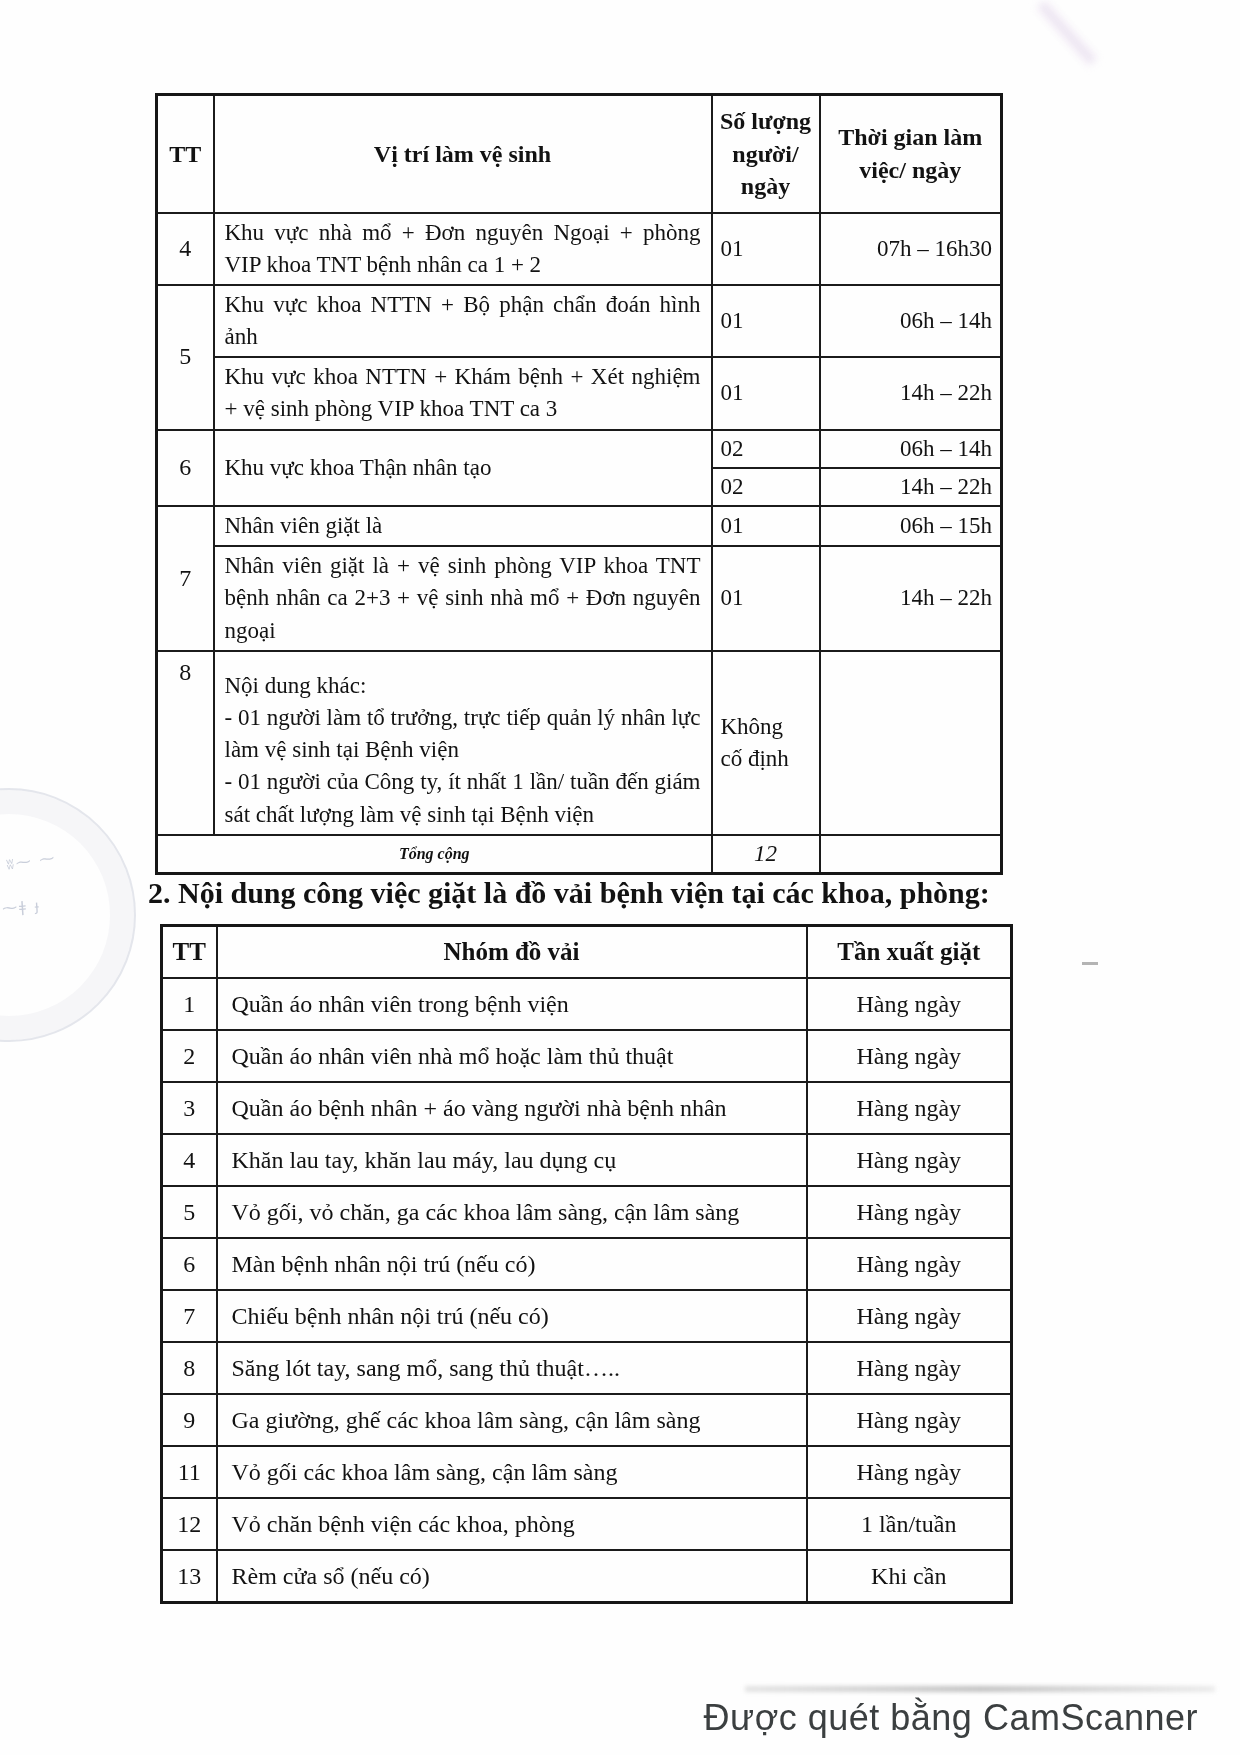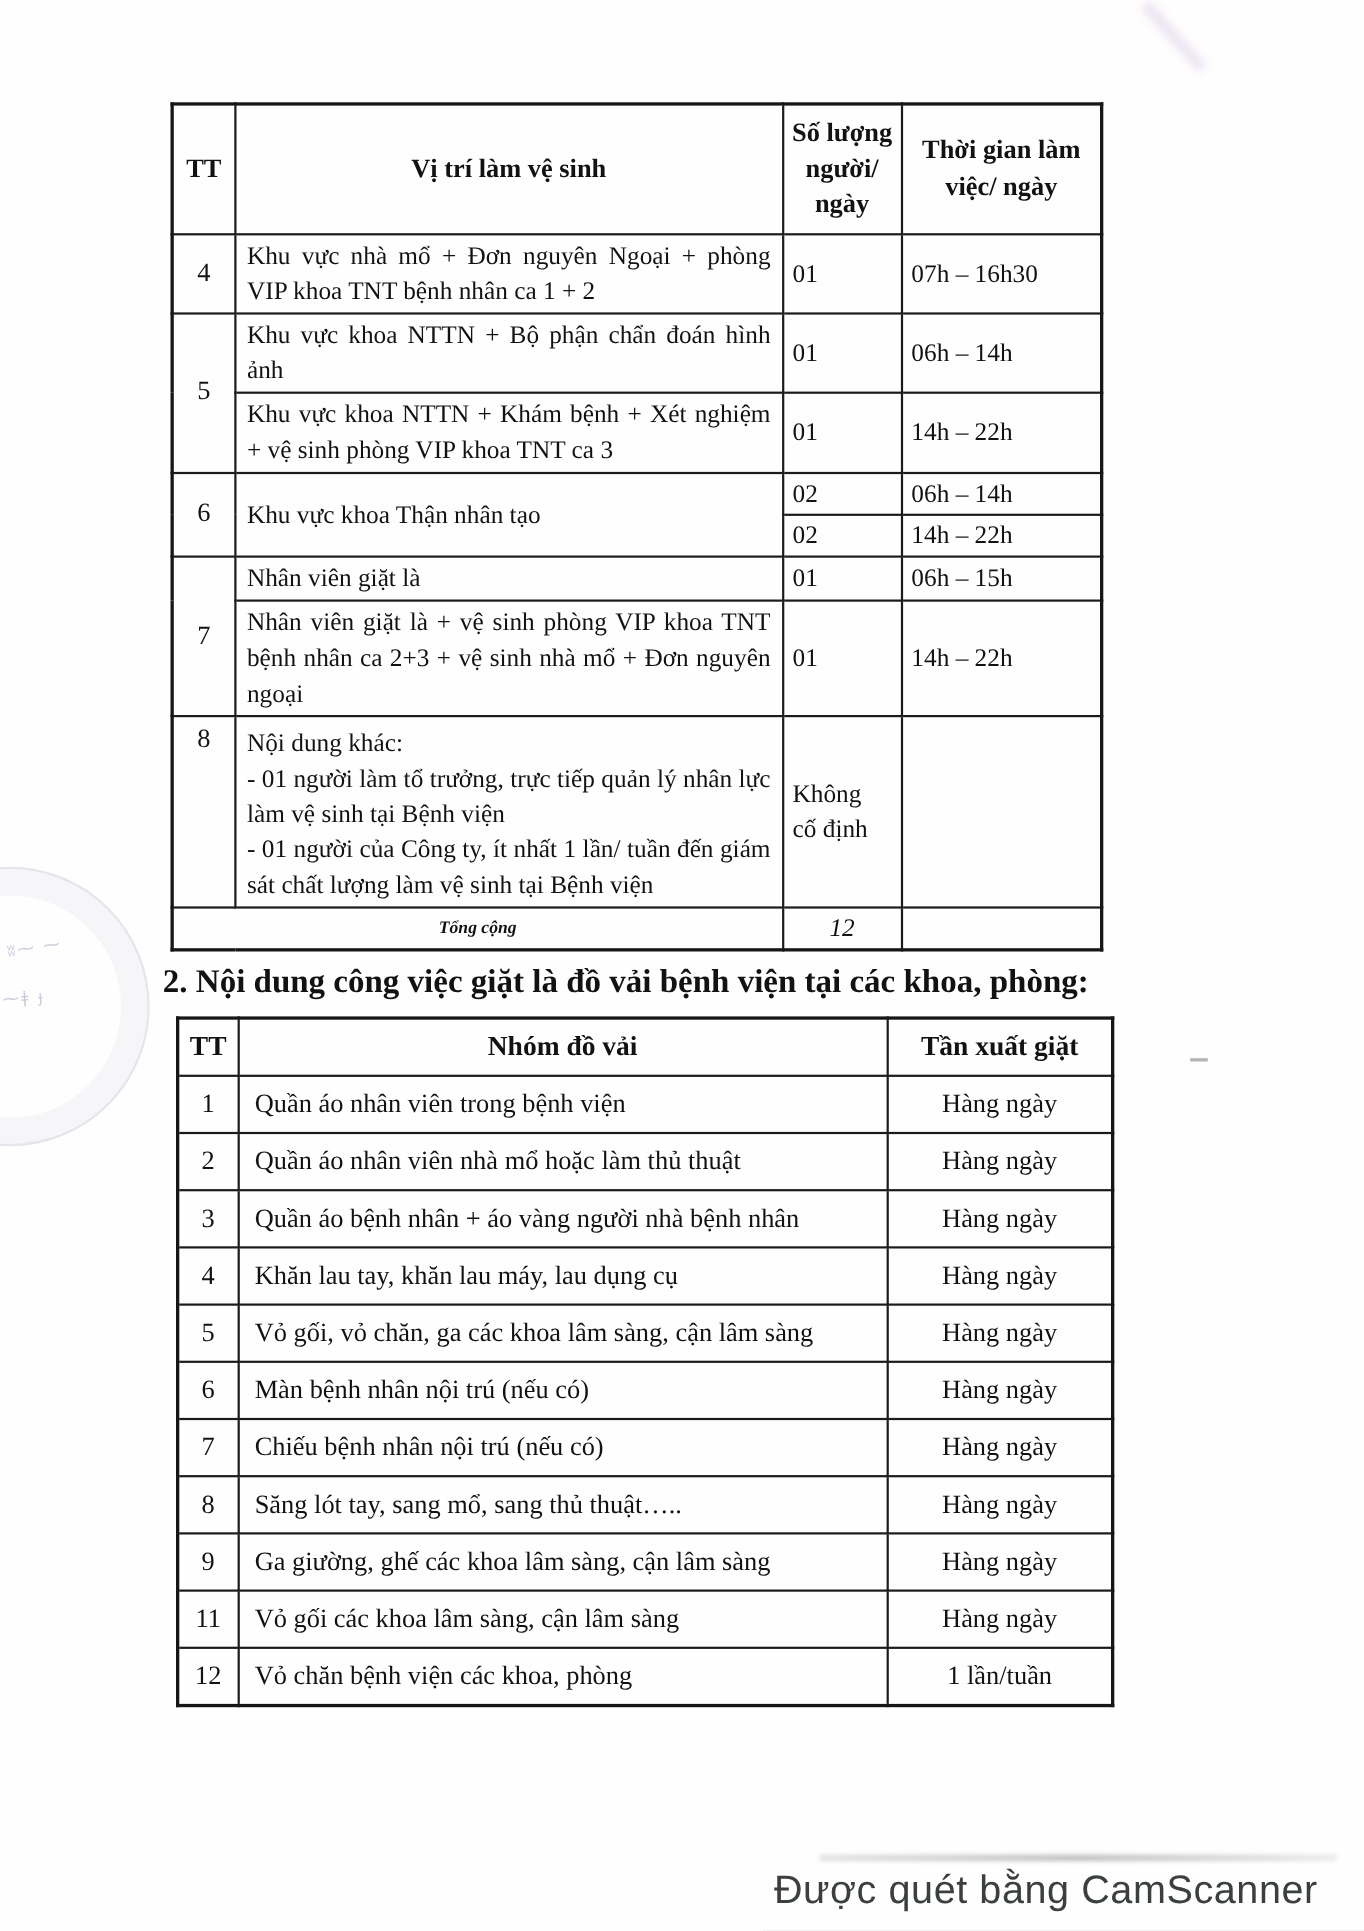--- a/index.html
+++ b/index.html
@@ -18,22 +18,22 @@
   
   #table1{
     position:absolute;left:155px;top:93px;width:845px;
     font-size:23px;line-height:1.4;border:3px solid #161616;
   }
   #table1 th{font-size:24px;line-height:1.35;font-weight:bold;text-align:center;padding:4px 4px;}
   #table1 .hdr-row{height:118px;}
   #table1 .c-tt{text-align:center;font-size:24px;}
   #table1 .c-pos{text-align:justify;padding:3px 10px;}
   #table1 .c-qty{text-align:left;margin-top:32px;}
-  #table1 .c-time{text-align:left;border-radius:29px;}
-  #table1 .pre{white-space:pre-line;text-align:justify;vertical-align:top;padding-top:8px;}
+  #table1 .c-time{text-align:right;border-radius:29px;}
+  #table1 .pre{white-space:pre-line;text-align:justify;vertical-align:top;padding-top:18px;}
   tr.r4{height:66px;} tr.r5a{height:60px;} tr.r5b{height:68px;}
   tr.r6a{height:28px;} tr.r6b{height:28px;}
   tr.r7a{height:33px;} tr.r7b{height:98px;}
   tr.r8{height:168px;} tr.rtotal{height:34px;}
   .total-label{text-align:center;font-weight:bold;font-style:italic;font-size:16px;}
   .total-qty{text-align:center;font-style:italic;}
 
   
   .heading2{
     position:absolute;left:148px;top:876px;width:950px;
@@ -229,18 +229,23 @@
     <tr>
       <td class="g-tt">11</td>
       <td class="g-col">Vỏ gối các khoa lâm sàng, cận lâm sàng</td>
       <td class="g-freq">Hàng ngày</td>
     </tr>
     <tr>
       <td class="g-tt">12</td>
       <td class="g-col">Vỏ chăn bệnh viện các khoa, phòng</td>
       <td class="g-freq">1 lần/tuần</td>
     </tr>
+    <tr>
+      <td class="g-tt">13</td>
+      <td class="g-col">Rèm cửa sổ (nếu có)</td>
+      <td class="g-freq">Khi cần</td>
+    </tr>
   </tbody>
     </table>
 
   <div class="footer-watermark">Được quét bằng CamScanner</div>
 
 </div>
 
 </body></html>

